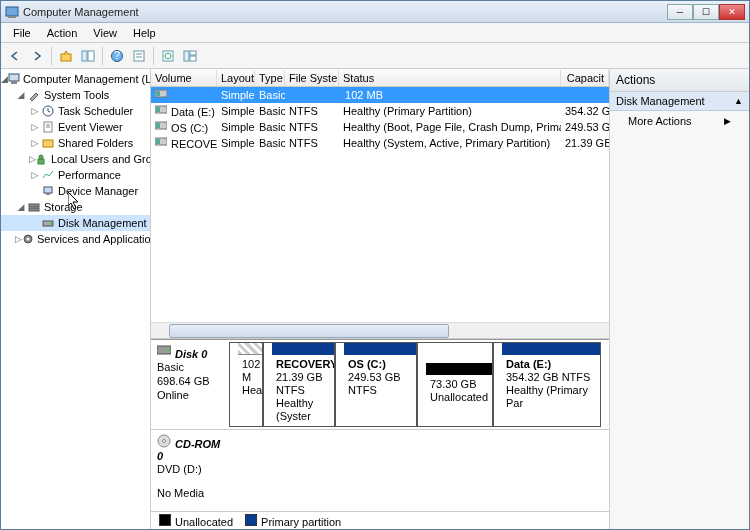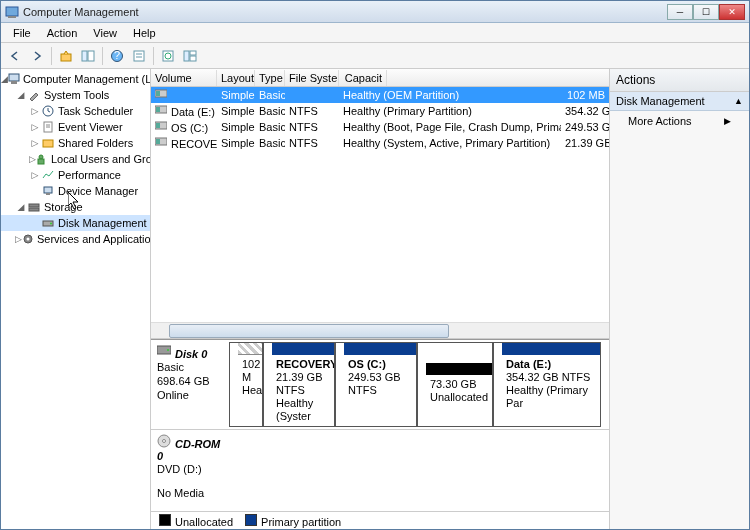--- a/index.html
+++ b/index.html
@@ -251,32 +251,32 @@
         <span>Services and Applications</span>
       </div>
     </div>
 
     <div class="mid">
       <div class="volheader">
         <div class="col c-vol">Volume</div>
         <div class="col c-lay">Layout</div>
         <div class="col c-typ">Type</div>
         <div class="col c-fs">File System</div>
+        <div class="col c-st">Status</div>
         <div class="col c-cap">Capacit</div>
       </div>
       <div class="vollist" id="vollist">
           <div class="volrow sel">
             <div class="cell c-vol"><span class="volicon"><svg width="12" height="10">
                   <rect x="0" y="2" width="12" height="7" fill="#ccc" stroke="#777"></rect>
                   <rect x="1" y="3" width="4" height="5" fill="#5a9"></rect>
                 </svg></span><span></span></div>
             <div class="cell c-lay">Simple</div>
             <div class="cell c-typ">Basic</div>
             <div class="cell c-fs"></div>
-            <div class="cell c-st">Healthy (OEM Partition)</div>
             <div class="cell c-cap">102 MB</div>
           </div>
           <div class="volrow">
             <div class="cell c-vol"><span class="volicon"><svg width="12" height="10">
                   <rect x="0" y="2" width="12" height="7" fill="#ccc" stroke="#777"></rect>
                   <rect x="1" y="3" width="4" height="5" fill="#5a9"></rect>
                 </svg></span><span>Data (E:)</span></div>
             <div class="cell c-lay">Simple</div>
             <div class="cell c-typ">Basic</div>
             <div class="cell c-fs">NTFS</div>

